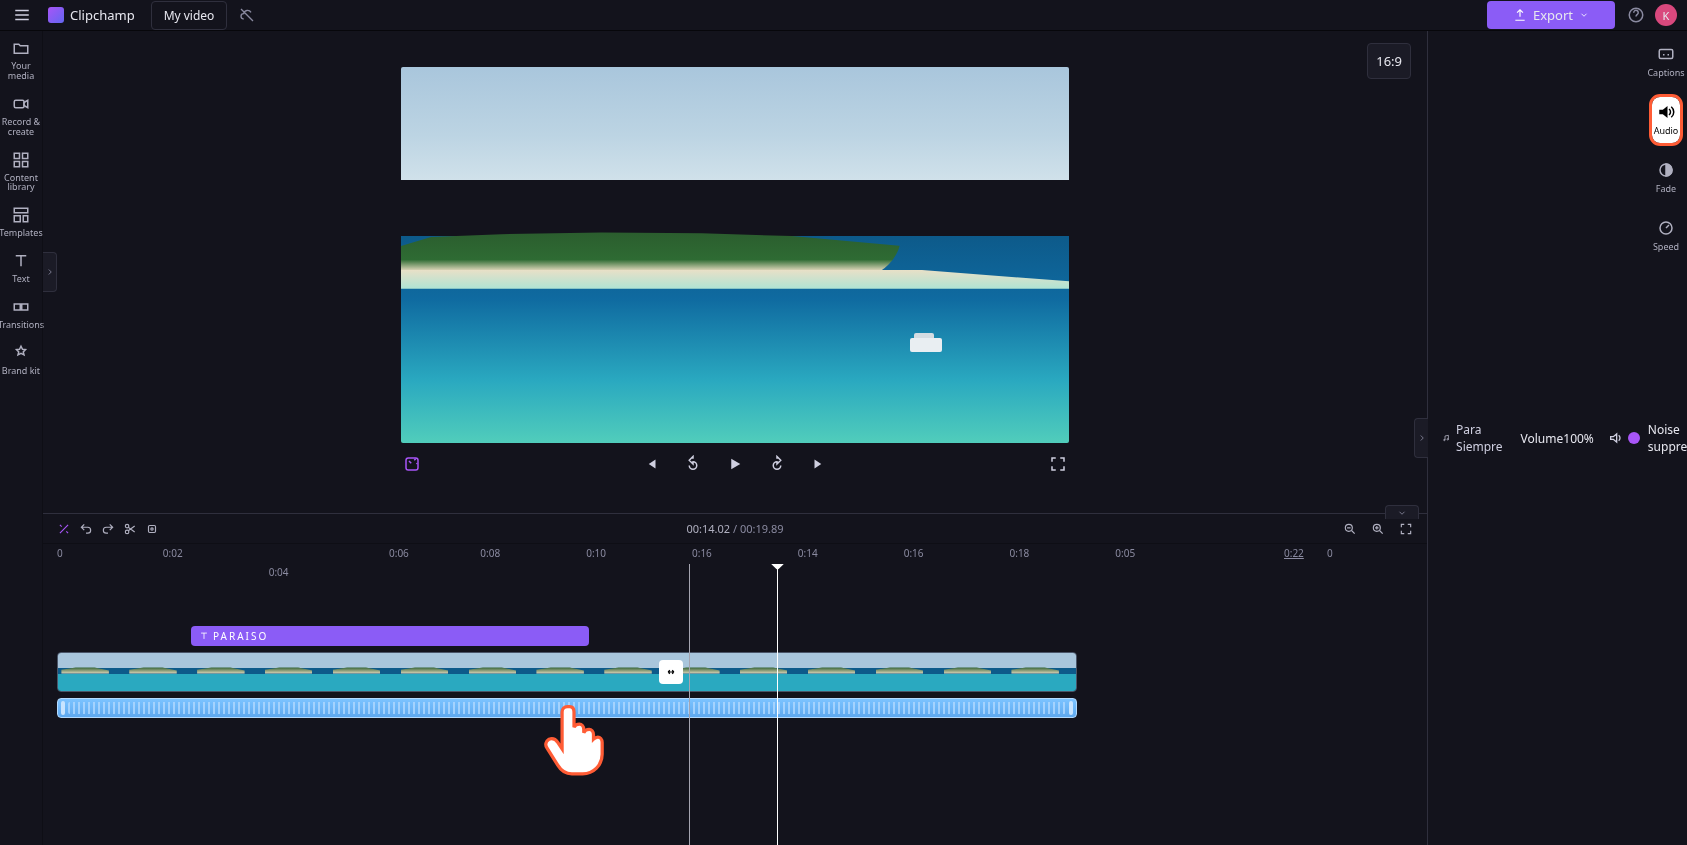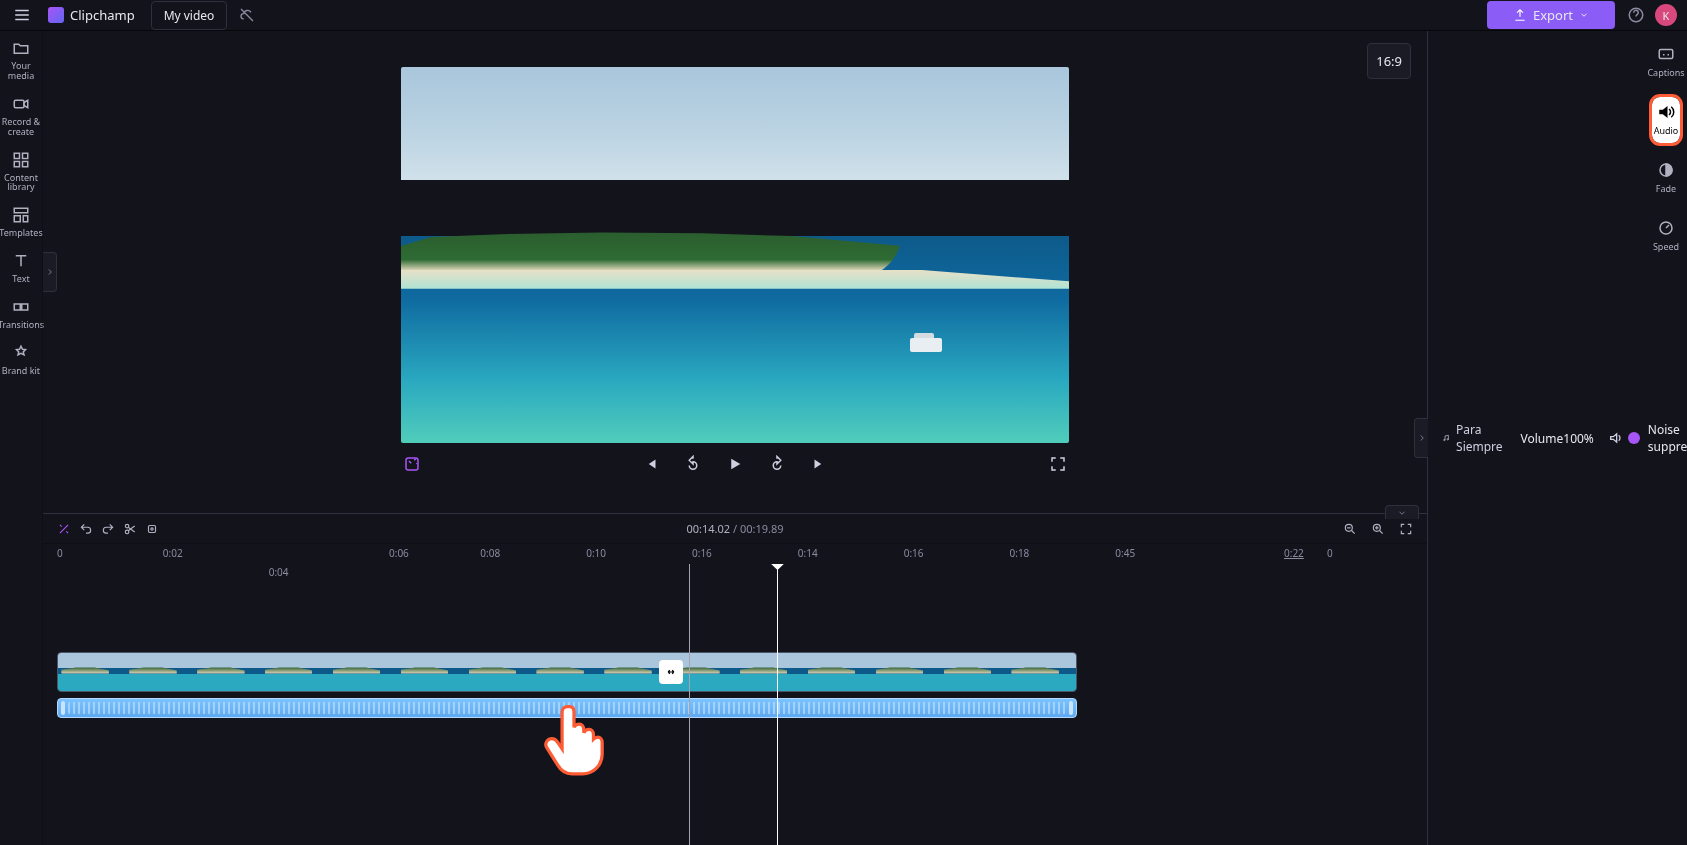--- a/index.html
+++ b/index.html
@@ -320,26 +320,32 @@
             <span class="tick" style="left: 0px;">0</span>
             <span class="tick" style="left: 105.833px;">0:02</span>
             <span class="tick" style="left: 211.667px; margin-top: 19px;">0:04</span>
             <span class="tick" style="left: 312px; margin-left: 20px;">0:06</span>
             <span class="tick" style="left: 423.333px;">0:08</span>
             <span class="tick" style="left: 529.167px;">0:10</span>
             <span class="tick" style="left: 635px;">0:16</span>
             <span class="tick" style="left: 740.833px;">0:14</span>
             <span class="tick" style="left: 846.667px;">0:16</span>
             <span class="tick" style="left: 952.5px;">0:18</span>
-            <span class="tick" style="left: 1058.33px;">0:45</span>
+            <span class="tick" style="left: 1058.33px;">0:05</span>
             <span class="tick" style="left: 1227px; text-decoration: underline;">0:22</span>
             <span class="tick" style="left: 1270px;">0</span>
           </div>
 
         <div class="tracks">
+          <div class="text-clip">
+            <svg viewBox="0 0 24 24" width="10" height="10" stroke="#fff" stroke-width="2" fill="none">
+                <path d="M5 5h14M12 5v14"></path>
+              </svg>
+            <span>PARAISO</span>
+          </div>
           <div class="video-clip" id="videoClip">
               <div class="thumb"></div>
               <div class="thumb"></div>
               <div class="thumb"></div>
               <div class="thumb"></div>
               <div class="thumb"></div>
               <div class="thumb"></div>
               <div class="thumb"></div>
               <div class="thumb"></div>
               <div class="thumb"></div>

